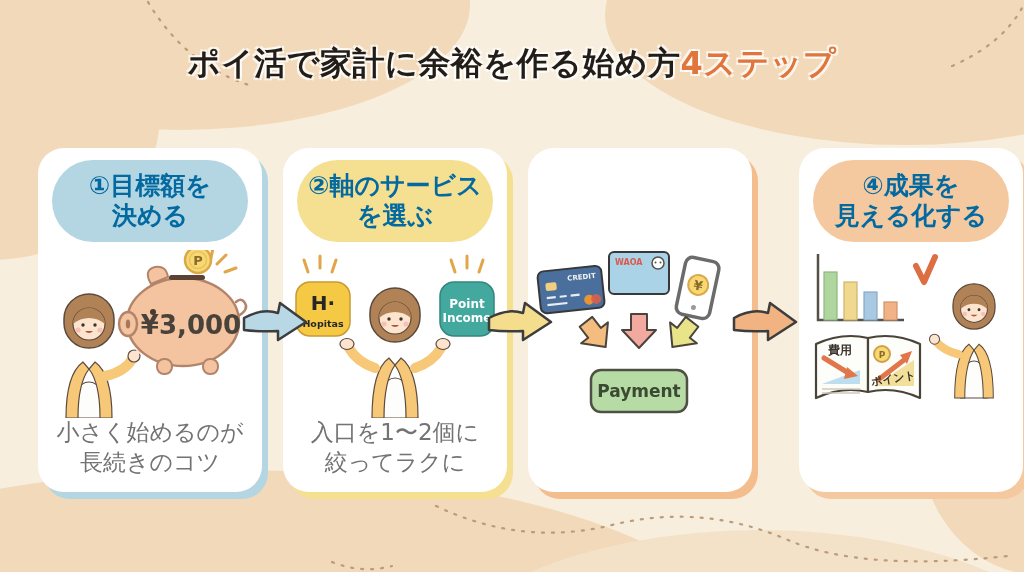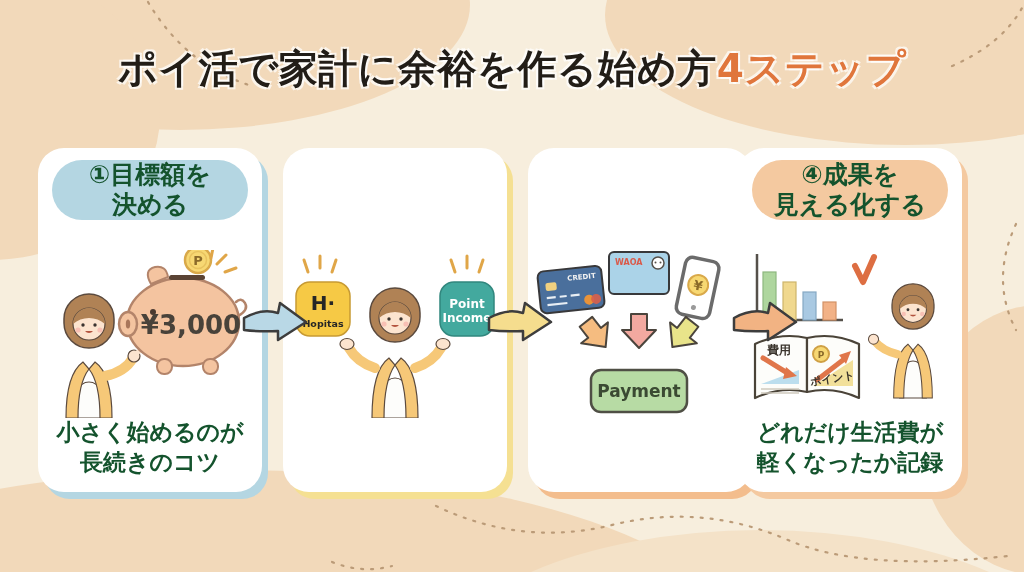--- a/index.html
+++ b/index.html
@@ -4,40 +4,40 @@
 <style>
   html,body{margin:0;padding:0;}
   .stage{
     position:relative;width:1024px;height:572px;overflow:hidden;
     background:#f7eedd;
     font-family:"DejaVu Sans","Liberation Sans",sans-serif;
   }
   .bg{position:absolute;left:0;top:0;}
   .title{
     position:absolute;top:42px;left:0;right:0;margin:0;
-    text-align:center;font-size:39px;font-weight:800;color:#221d17;
+    text-align:center;font-size:32px;font-weight:800;color:#221d17;
     text-shadow:2px 2px 0 rgba(255,255,255,.7),-2px 2px 0 rgba(255,255,255,.7),
                 2px -2px 0 rgba(255,255,255,.7),-2px -2px 0 rgba(255,255,255,.7);
     white-space:nowrap;letter-spacing:.5px;
   }
   .title .hl{color:#e0763c;}
   .card{
     position:absolute;top:148px;width:224px;height:344px;background:#ffffff;
     border-radius:26px;box-shadow:6px 7px 0 var(--accent);
   }
-  .card-1{left:38px;} .card-2{left:283px;} .card-3{left:528px;} .card-4{left:738px;}
+  .card-1{left:38px;} .card-2{left:283px;} .card-3{left:528px;} .card-4{left:799px;}
   .pill{
-    position:absolute;top:12px;left:14px;right:14px;height:60px;border-radius:44px;
+    position:absolute;top:12px;left:14px;right:14px;height:82px;border-radius:44px;
     background:var(--accent);display:flex;align-items:center;justify-content:center;
-    text-align:center;font-size:25px;font-weight:800;line-height:1.22;color:#14532d;
+    text-align:center;font-size:25px;font-weight:800;line-height:1.22;color:#0369a1;
     white-space:pre-line;
   }
   .caption{
     position:absolute;bottom:14px;left:4px;right:4px;text-align:center;
-    font-size:23px;font-weight:700;line-height:1.33;color:#14532d;white-space:pre-line;
+    font-size:23px;font-weight:400;line-height:1.33;color:#737373;white-space:pre-line;
   }
   .illo{position:absolute;top:102px;left:7px;width:210px;height:168px;}
   .step-arrow{position:absolute;top:292px;width:72px;height:58px;}
   .arrow-1{left:238px;} .arrow-2{left:483px;} .arrow-3{left:728px;}
 </style>
 </head>
 <body>
 
 <div class="stage">
 
@@ -105,20 +105,22 @@
         <path d="M172 14 l9 -9"></path>
           <path d="M180 22 l11 -4"></path>
           <path d="M166 8 l2 -10"></path>
       </g>
     </svg>
     <div class="caption">小さく始めるのが
 長続きのコツ</div>
   </div>
 
   <div class="card card-2" style="--accent: #f5e092;">
+    <div class="pill">②軸のサービス
+を選ぶ</div>
     <svg class="illo" viewBox="0 0 210 168">
 
       <g transform="translate(6,32)">
         <rect width="54" height="54" rx="14" fill="#f6c945" stroke="#c79a33" stroke-width="1.5"></rect>
         <text x="27" y="28" text-anchor="middle" font-size="20" font-weight="bold" fill="#262626">H·</text>
         <text x="27" y="45" text-anchor="middle" font-size="9.5" font-weight="bold" fill="#262626">Hopitas</text>
       </g>
       <g stroke="#e0a648" stroke-width="3" stroke-linecap="round" fill="none">
         <path d="M18 22 l-4 -12"></path>
           <path d="M30 18 l0 -12"></path>
@@ -147,20 +149,22 @@
         <path d="M46 51 a5 5 0 0 0 8 0 z" fill="#b3543f"></path>
         <path d="M34 144 q0 -40 16 -40 q16 0 16 40 z" fill="#fdfdfb" stroke="#5b4a3e" stroke-width="1.2"></path>
         <path d="M27 144 q0 -48 17 -60 l6 7 q-11 16 -11 53 z" fill="#f6c878" stroke="#5b4a3e" stroke-width="1.2"></path>
         <path d="M73 144 q0 -48 -17 -60 l-6 7 q11 16 11 53 z" fill="#f6c878" stroke="#5b4a3e" stroke-width="1.2"></path>
         <path d="M30 94 Q12 88 4 74" stroke="#f6c878" stroke-width="10" fill="none" stroke-linecap="round"></path>
         <ellipse cx="2" cy="70" rx="7" ry="5.5" fill="#fce4cf" stroke="#5b4a3e" stroke-width="1.2"></ellipse>
         <path d="M70 94 Q88 88 96 74" stroke="#f6c878" stroke-width="10" fill="none" stroke-linecap="round"></path>
         <ellipse cx="98" cy="70" rx="7" ry="5.5" fill="#fce4cf" stroke="#5b4a3e" stroke-width="1.2"></ellipse>
       </g>
     </svg>
+    <div class="caption">入口を1〜2個に
+絞ってラクに</div>
   </div>
 
   <div class="card card-3" style="--accent: #f3bd8d;">
     <svg class="illo" viewBox="0 0 210 168">
 
       <g transform="translate(2,22) rotate(-6)">
         <rect width="64" height="42" rx="6" fill="#4a6f9c" stroke="#38383a" stroke-width="2"></rect>
         <text x="58" y="12" text-anchor="end" font-size="7" font-weight="bold" fill="#f2f2f2">CREDIT</text>
         <rect x="7" y="12" width="11" height="8" rx="2" fill="#f0d080"></rect>
         <path d="M7 27 h9 M20 27 h7 M31 27 h9 M7 34 h20" stroke="#e8eef4" stroke-width="2.2"></path>
@@ -242,22 +246,20 @@
         <path d="M39 39 l11 9 l-14 3 z" fill="#e0764a"></path>
         <path d="M14 61 h38 M14 65 h38" stroke="#cfcabe" stroke-width="1.5"></path>
         <path d="M66 58 L106 32 L106 58 Z" fill="#f2e09a"></path>
         <circle cx="74" cy="26" r="8" fill="#f7d873" stroke="#cfa045" stroke-width="2"></circle>
         <text x="74" y="30" text-anchor="middle" font-size="9" font-weight="bold" fill="#8a6a2a">P</text>
         <path d="M70 52 L96 32" stroke="#e0764a" stroke-width="5" stroke-linecap="round"></path>
         <path d="M92 27 l12 -4 l-5 13 z" fill="#e0764a"></path>
         <text x="86" y="54" text-anchor="middle" font-size="11" font-weight="bold" fill="#3a342c" transform="rotate(-9 86 54)">ポイント</text>
       </g>
     </svg>
-    <div class="caption">どれだけ生活費が
-軽くなったか記録</div>
   </div>
 
   <svg class="step-arrow arrow-1" viewBox="0 0 72 58">
     <path d="M6 26 Q24 16 40 21 L42 11 L68 30 L40 48 L40 39 Q22 40 6 38 Z" stroke="#3d3d3d" stroke-width="2.5" stroke-linejoin="round" fill="#b9d8e6"></path>
   </svg>
   <svg class="step-arrow arrow-2" viewBox="0 0 72 58">
     <path d="M6 26 Q24 16 40 21 L42 11 L68 30 L40 48 L40 39 Q22 40 6 38 Z" stroke="#3d3d3d" stroke-width="2.5" stroke-linejoin="round" fill="#f5dd8e"></path>
   </svg>
   <svg class="step-arrow arrow-3" viewBox="0 0 72 58">
     <path d="M6 26 Q24 16 40 21 L42 11 L68 30 L40 48 L40 39 Q22 40 6 38 Z" stroke="#3d3d3d" stroke-width="2.5" stroke-linejoin="round" fill="#f2b383"></path>

